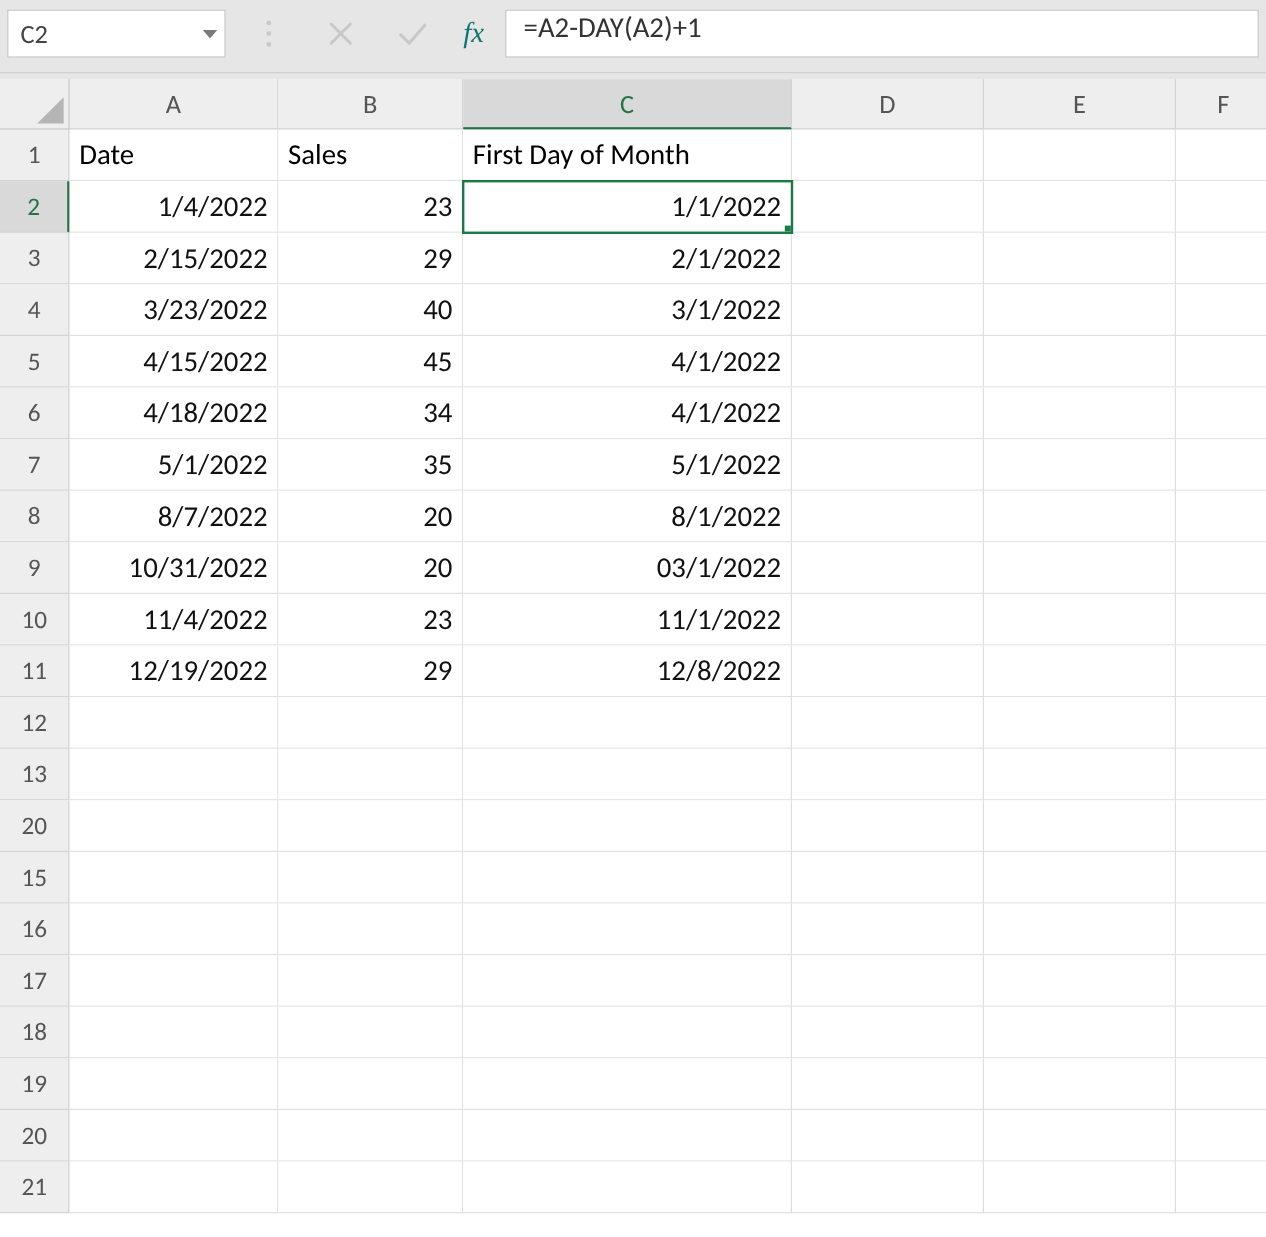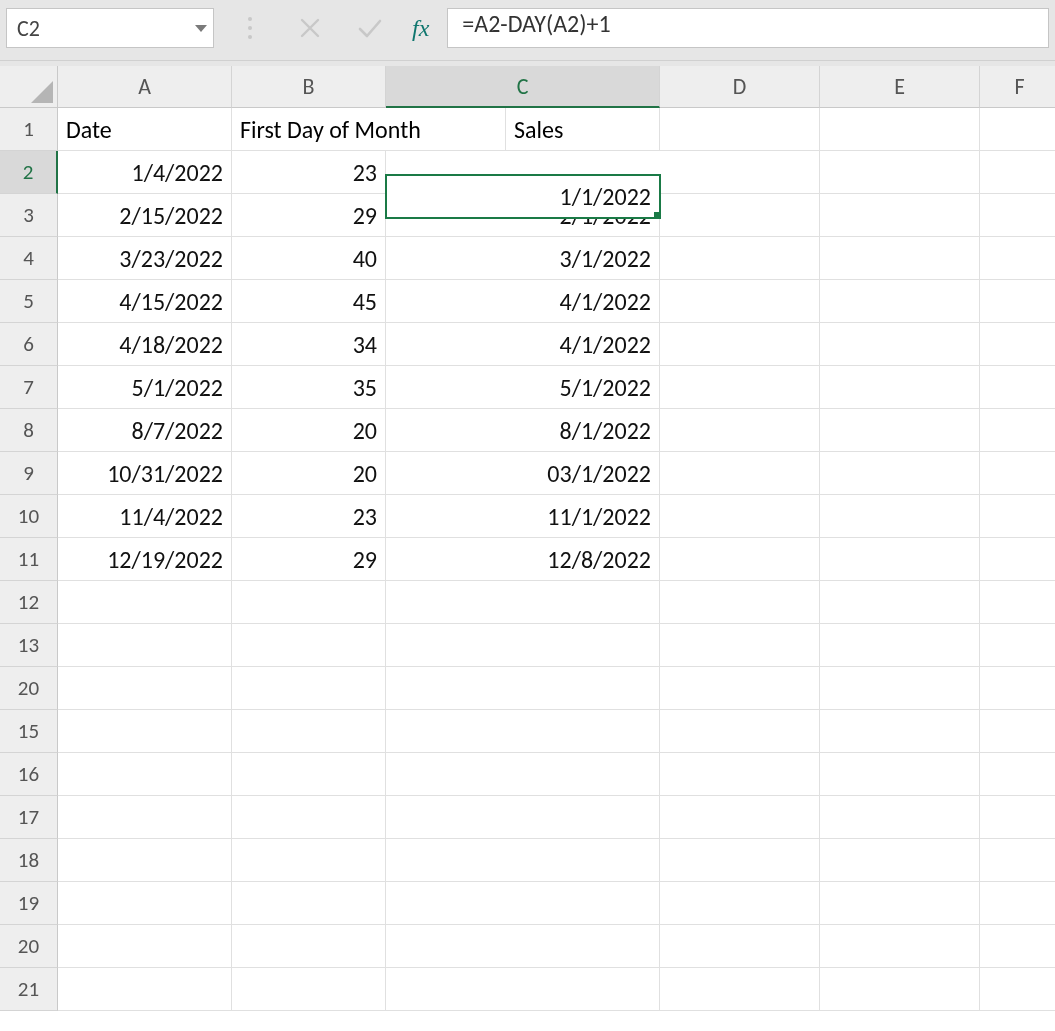--- a/index.html
+++ b/index.html
@@ -21,21 +21,21 @@
   
   .formula-bar {
     display: flex;
     align-items: center;
     height: 60px;
     padding: 8px 6px 12px 6px;
     background: #e6e6e6;
     gap: 8px;
   }
   .name-box {
-    width: 208px;
+    width: 182px;
     height: 40px;
     background: #fff;
     border: 1px solid #c5c5c5;
     display: flex;
     align-items: center;
     justify-content: space-between;
     padding: 0 6px 0 10px;
     font-size: 22px;
     color: #444;
   }
@@ -156,21 +156,20 @@
     white-space: nowrap;
   }
   .cell.jr { justify-content: flex-end; }
   .cell.jl { justify-content: flex-start; }
   .cell.hdr { font-weight: 400; color:#000; }
   .cell.selected {
     position: relative;
     outline: 2px solid #1a7a46;
     outline-offset: -1px;
     z-index: 3;
-    margin-top: 24px;
   }
   .cell.selected::after {
     content: "";
     position: absolute;
     right: -3px; bottom: -3px;
     width: 8px; height: 8px;
     background: #1a7a46;
   }
   .left-col { display:flex; flex-direction:column; }
 
@@ -251,22 +250,22 @@
           <div class="ch wA">A</div>
           <div class="ch wB">B</div>
           <div class="ch wC active">C</div>
           <div class="ch wD">D</div>
           <div class="ch wE">E</div>
           <div class="ch wF">F</div>
         </div>
       <div class="cells" id="cells">
           <div class="row hrow">
             <div class="cell wA hrow hdr jl">Date</div>
+            <div class="cell wB hrow hdr jl">Sales</div>
             <div class="cell wC hrow hdr jl">First Day of Month</div>
-            <div class="cell wB hrow hdr jl">Sales</div>
             <div class="cell wD hrow hdr jl"></div>
             <div class="cell wE hrow hdr jl"></div>
             <div class="cell wF hrow hdr jl"></div>
           </div>
           <div class="row hrow">
             <div class="cell wA hrow jr">1/4/2022</div>
             <div class="cell wB hrow jr">23</div>
             <div class="cell wC hrow jr selected">1/1/2022</div>
             <div class="cell wD hrow jr"></div>
             <div class="cell wE hrow jr"></div>

